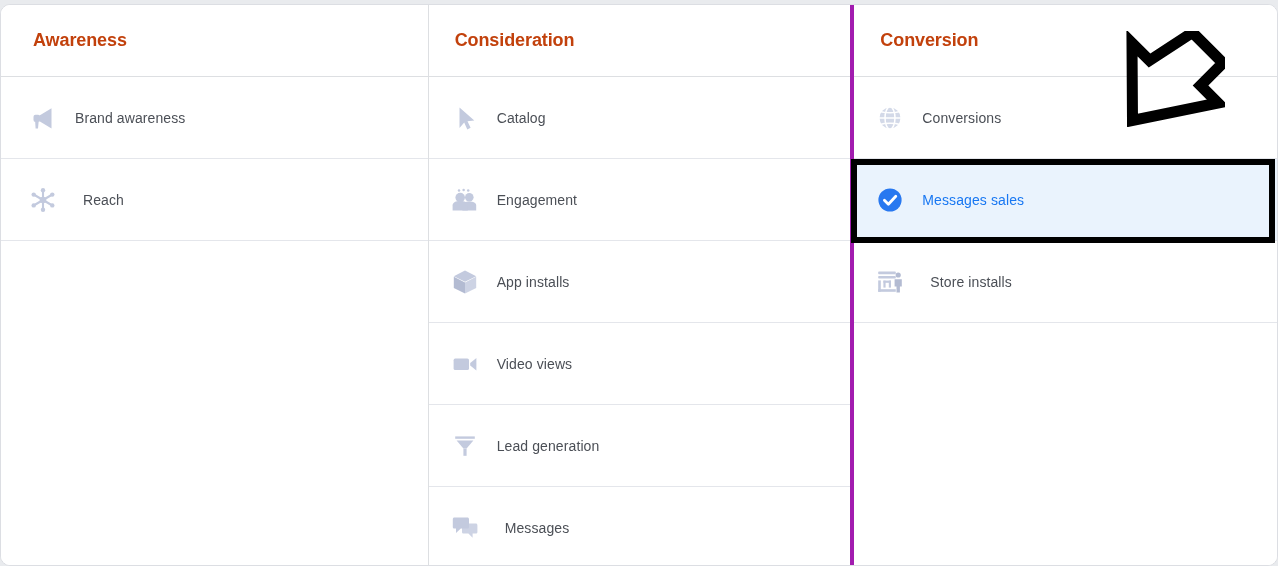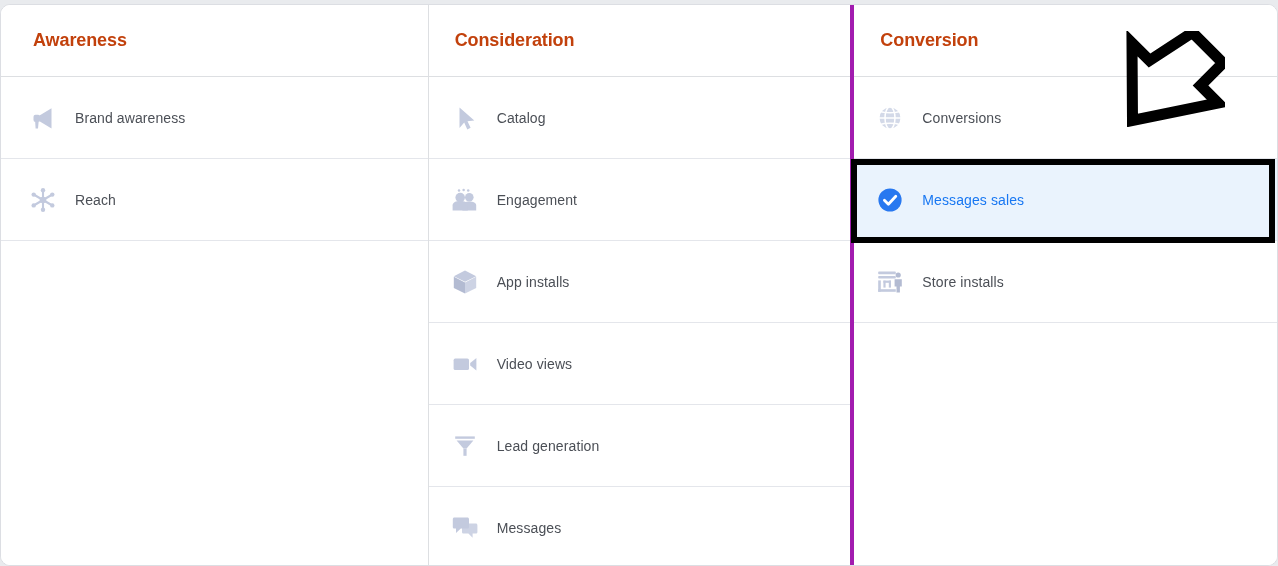--- a/index.html
+++ b/index.html
@@ -60,21 +60,21 @@
     height: 82px;
     display: flex;
     align-items: center;
     padding-left: 22px;
     border-bottom: 1px solid #e4e6eb;
     cursor: pointer;
   }
   .col-consideration .opt-row,
   .col-conversion .opt-row { padding-left: 16px; }
 
-  .opt-row:last-child { border-bottom: 1px solid #e4e6eb; }
+  .opt-row:last-child { border-bottom: 1px solid #e4e6eb; gap: 8px; }
 
   .opt-icon {
     width: 40px;
     height: 40px;
     flex: 0 0 40px;
     display: flex;
     align-items: center;
     justify-content: center;
   }
   .opt-icon svg { display: block; }

